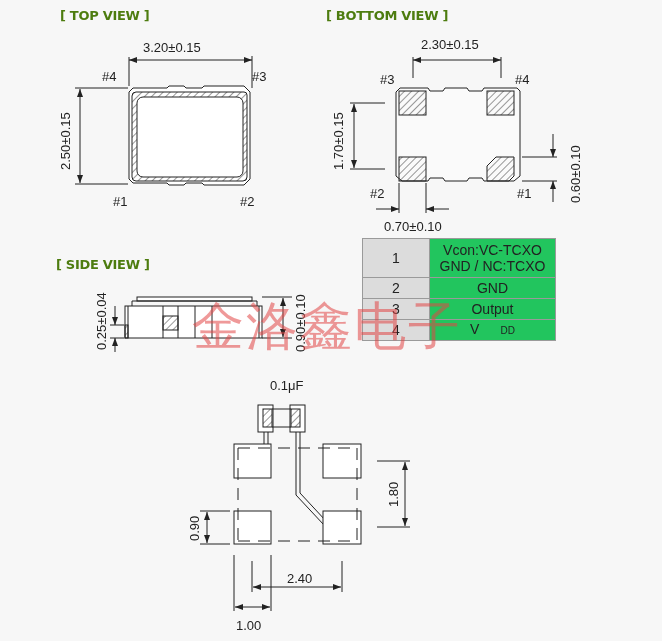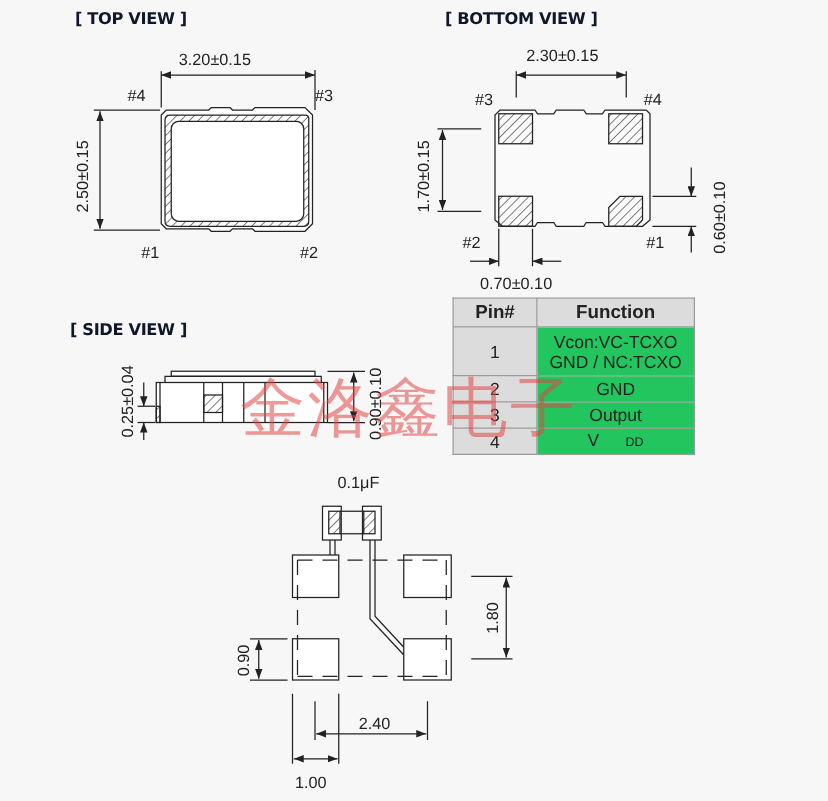--- a/index.html
+++ b/index.html
@@ -1,33 +1,33 @@
 <!DOCTYPE html>
 <html><head>
 <meta charset="utf-8">
 <style>
   html, body { margin:0; padding:0; }
   body { width:662px; height:641px; background:#f7f7f7; position:relative; overflow:hidden;
          font-family:"Liberation Sans", sans-serif; color:#222; }
-  .title { position:absolute; color:#0f172a; font-family:"DejaVu Sans", sans-serif; font-size:13px; font-weight:bold; letter-spacing:-0.3px; }
+  .title { position:absolute; color:#4d7c0f; font-family:"DejaVu Sans", sans-serif; font-size:13px; font-weight:bold; letter-spacing:-0.3px; }
   svg { position:absolute; left:0; top:0; }
   .t { font-family:"Liberation Sans", sans-serif; font-size:13px; fill:#222; }
   .pin-table { position:absolute; left:362px; top:238px; width:194px; border-collapse:collapse; font-size:14px; }
   .pin-table td, .pin-table th { border:1px solid #9a9a9a; padding:0; text-align:center; line-height:16px; }
   .pin-table th { background:#dcdcdc; font-weight:bold; font-size:15px; height:22px; }
   .pin-table td.pin { background:#dcdcdc; width:66px; }
   .pin-table td.fn { background:#22c55e; }
   .sub { font-size:10px;margin-left:21px; }
   .watermark { position:absolute; left:192px; top:276px; font-family:"DejaVu Serif", serif; font-size:52px; color:rgba(226,70,70,0.55); letter-spacing:2px; white-space:nowrap; pointer-events:none;margin-top:16px; }
 </style>
 </head>
 <body>
 
 <div class="title" style="left:60px;top:8px;">[ TOP VIEW ]</div>
-<div class="title" style="left:356px;top:8px;">[ BOTTOM  VIEW ]</div>
+<div class="title" style="left:326px;top:8px;">[ BOTTOM  VIEW ]</div>
 <div class="title" style="left:56px;top:257px;">[ SIDE VIEW ]</div>
 
 <svg width="662" height="641" viewBox="0 0 662 641">
   <defs>
     <pattern id="hatch" width="5" height="5" patternUnits="userSpaceOnUse" patternTransform="rotate(45)">
       <line x1="0" y1="0" x2="0" y2="5" stroke="#333" stroke-width="1"></line>
     </pattern>
     <marker id="arr" markerWidth="8" markerHeight="6" refX="8" refY="3" orient="auto">
       <path d="M0,0 L8,3 L0,6 z" fill="#222"></path>
     </marker>
@@ -160,24 +160,20 @@
   </g>
   <text class="t" x="270" y="390">0.1μF</text>
   <text class="t" transform="translate(398,507) rotate(-90)">1.80</text>
   <text class="t" transform="translate(199,541) rotate(-90)">0.90</text>
   <text class="t" x="287" y="583">2.40</text>
   <text class="t" x="236" y="630">1.00</text>
 </svg>
 
 <table class="pin-table">
   <tbody>
-      <tr>
-    <th style="width:66px;">Pin#</th>
-    <th>Function</th>
-  </tr>
   <tr>
     <td class="pin" style="height:38px;">1</td>
     <td class="fn">
       <div>Vcon:VC-TCXO</div>
       <div>GND / NC:TCXO</div>
     </td>
   </tr>
   <tr>
     <td class="pin" style="height:20px;">2</td>
     <td class="fn">GND</td>

